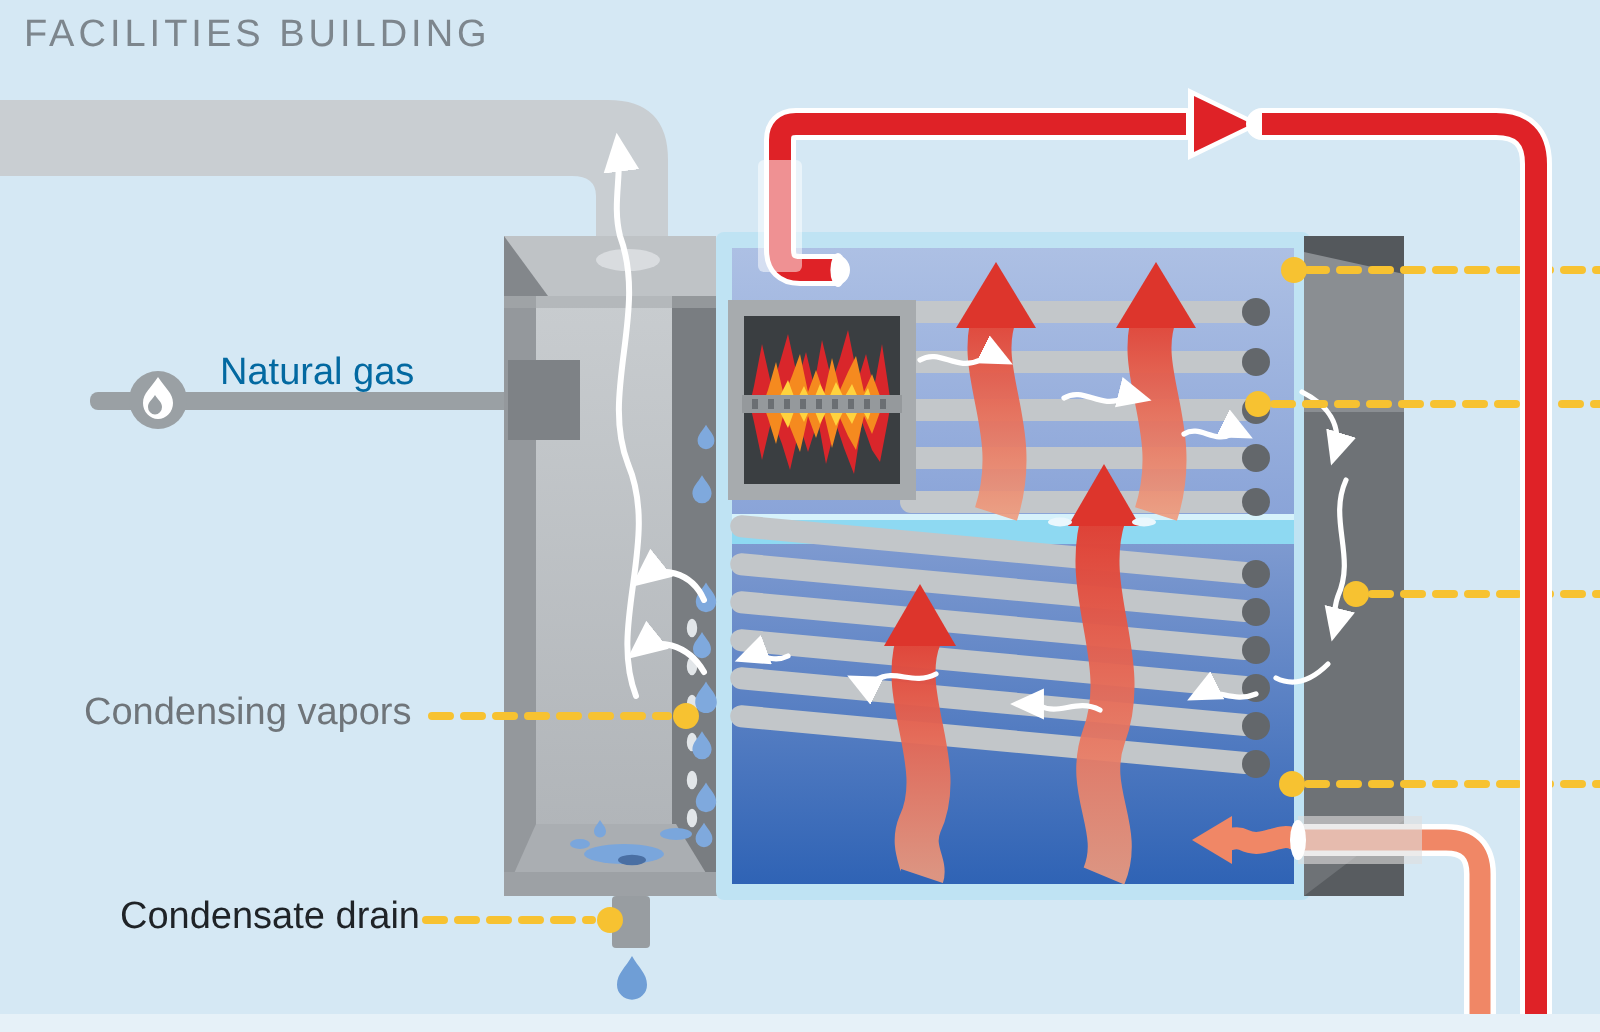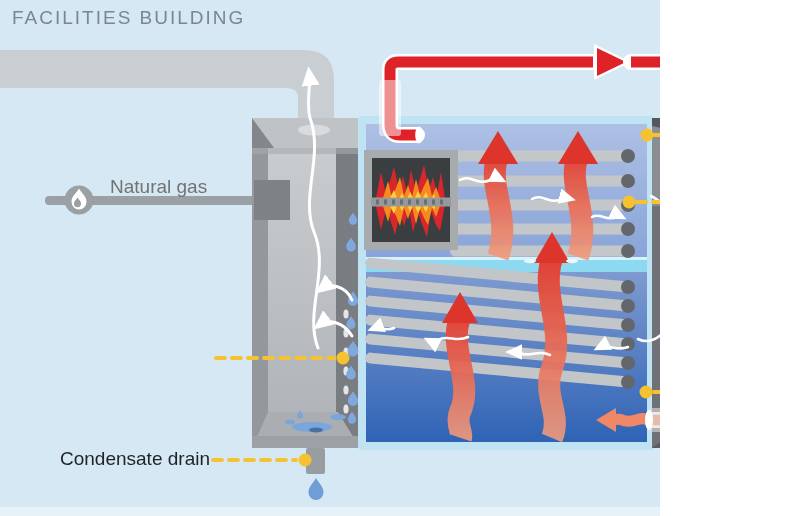--- a/index.html
+++ b/index.html
@@ -1,24 +1,24 @@
 <!DOCTYPE html>
 <html><head>
 <meta charset="utf-8">
 <style>
   html,body{margin:0;padding:0;}
   .canvas{
-    position:relative;width:660px;height:516px;overflow:hidden;
+    position:relative;width:800px;height:516px;overflow:hidden;
     background:#d5e8f4;
     font-family:"Liberation Sans", sans-serif;
   }
   .canvas svg{position:absolute;left:0;top:0;}
   .lbl{position:absolute;white-space:nowrap;}
   .title{left:12px;top:7px;font-size:19px;letter-spacing:2px;color:#7d868d;font-weight:500;}
-  .gas{left:110px;top:176px;font-size:19px;color:#737373;}
+  .gas{left:110px;top:176px;font-size:19px;color:#0369a1;}
   .vapors{left:42px;top:346px;font-size:19px;color:#6f757a;}
   .drain{left:60px;top:448px;font-size:19px;font-weight:normal;color:#1f2327;}
 </style>
 </head>
 <body>
 
 <div class="canvas">
 
 <svg width="800" height="516" viewBox="0 0 800 516">
   <defs>
@@ -261,15 +261,16 @@
     <path d="M631,62 H748 Q768,62 768,82 V516" fill="none" stroke="#ffffff" stroke-width="16" stroke-linecap="round"></path>
     <path d="M631,62 H748 Q768,62 768,82 V516" fill="none" stroke="#df2227" stroke-width="11"></path>
     <rect x="379" y="80" width="22" height="56" rx="3" fill="#ffffff" opacity="0.5"></rect>
   </g>
 
   <rect x="0" y="507" width="800" height="9" fill="#e6f1f8"></rect>
 </svg>
 
 <div class="lbl title">FACILITIES BUILDING</div>
 <div class="lbl gas">Natural gas</div>
+<div class="lbl vapors">Condensing vapors</div>
 <div class="lbl drain">Condensate drain</div>
 
 </div>
 
 </body></html>

